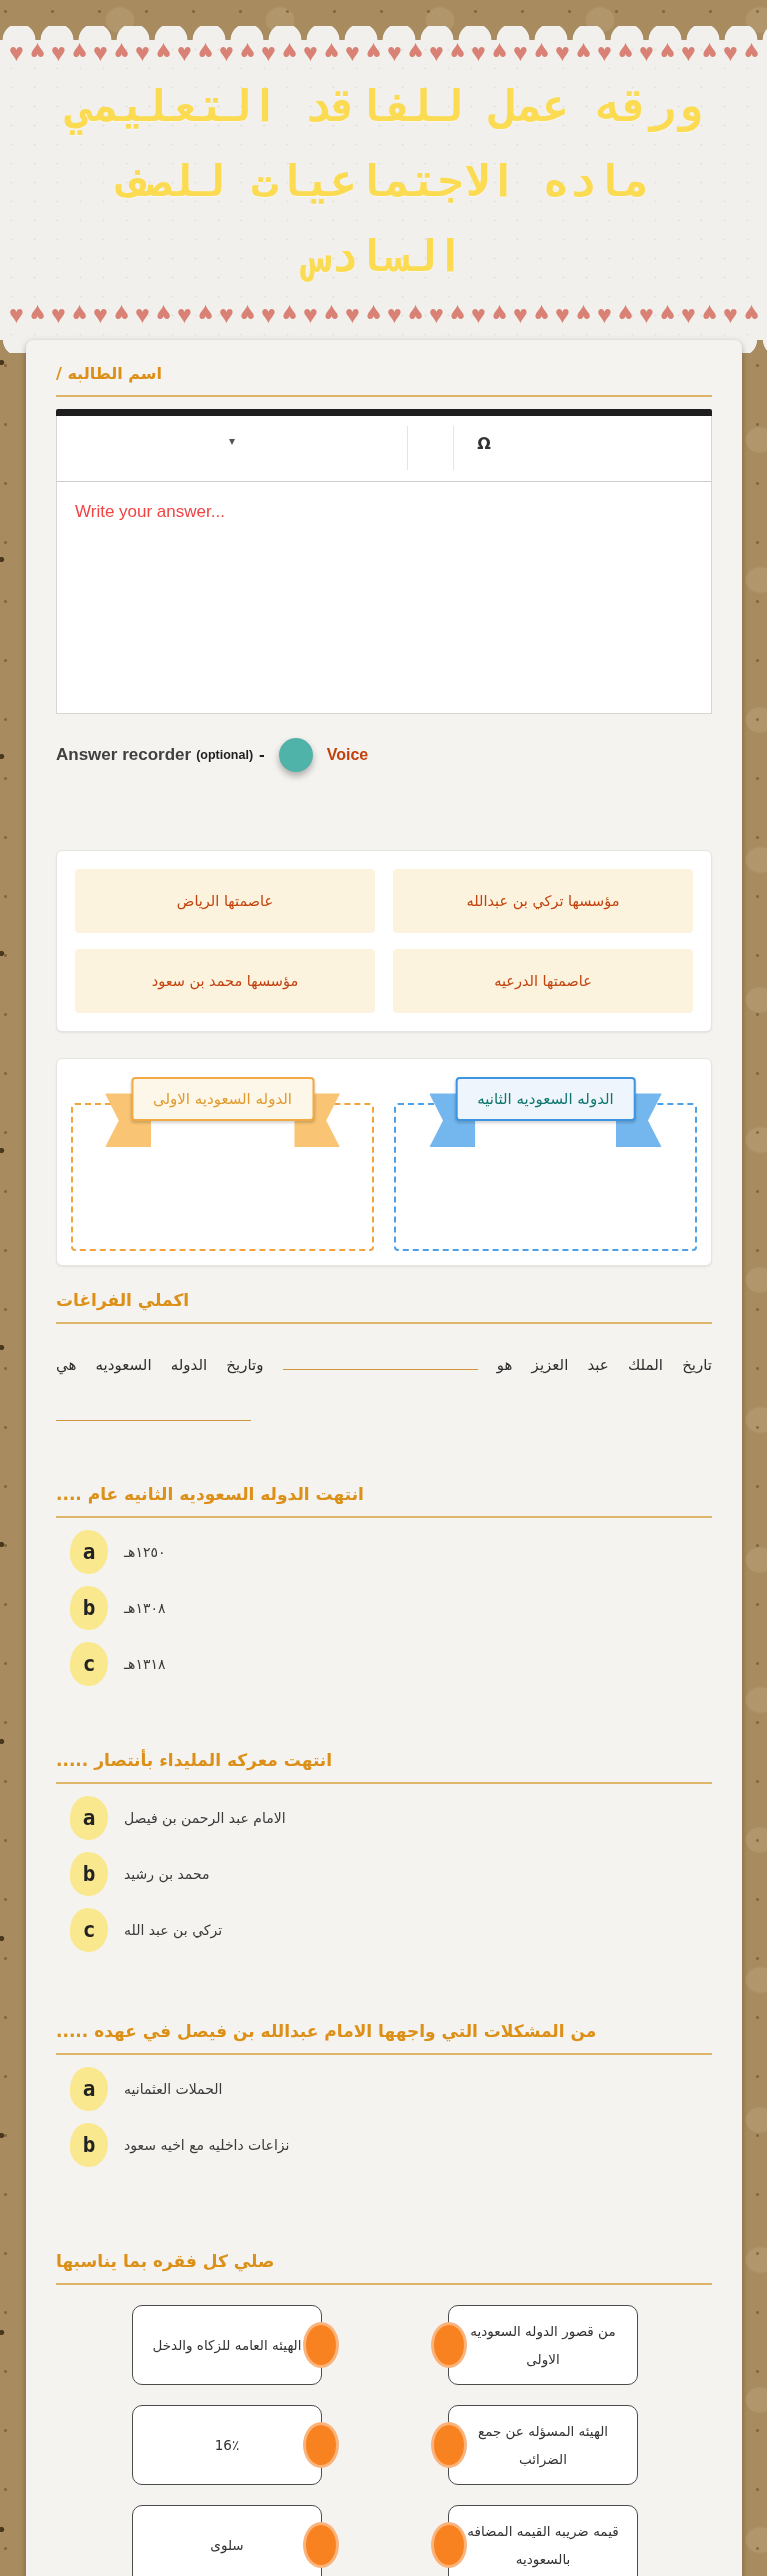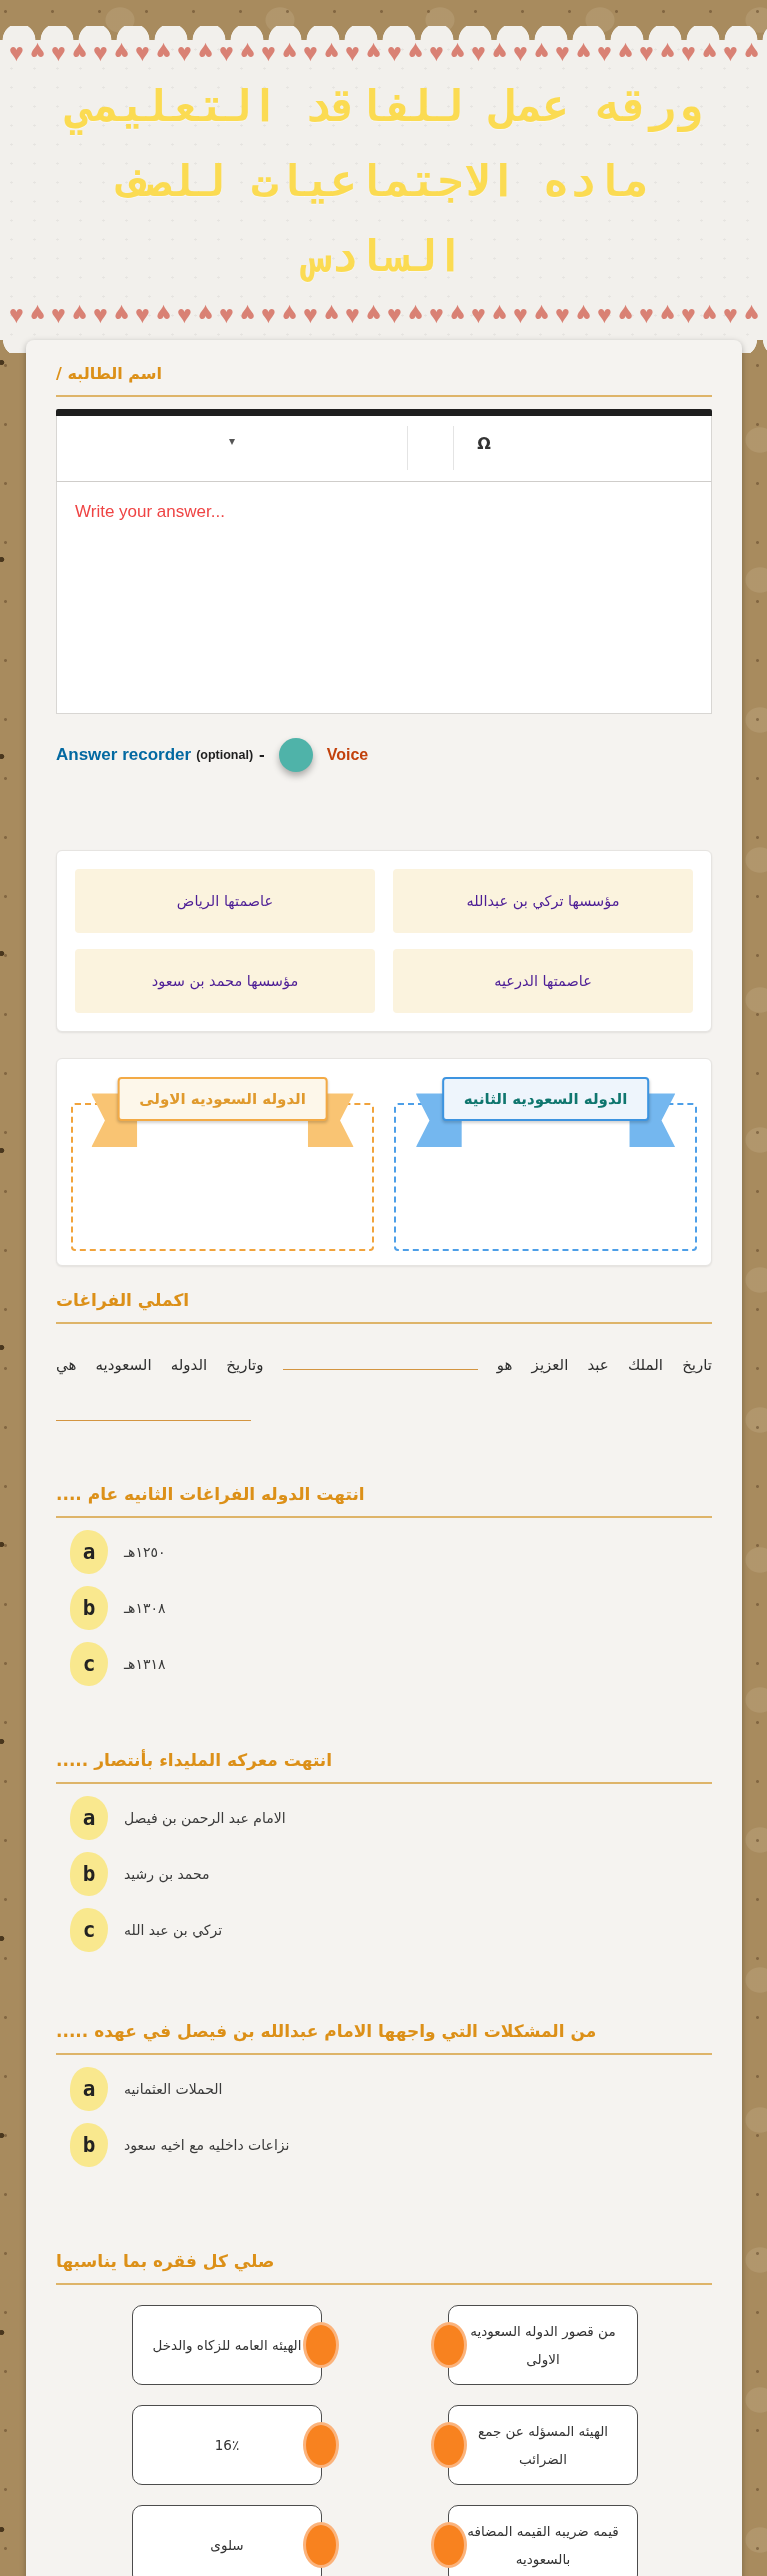--- a/index.html
+++ b/index.html
@@ -82,44 +82,44 @@
     color: #333; cursor: pointer; font-family: "DejaVu Sans", sans-serif;
   }
   .editor-area {
     height: 232px; background: #fff; border: 1px solid #d8d6d3; border-top: none;
     padding: 20px 18px; cursor: text;
   }
   .placeholder { color: #ef4444; font-size: 17px; }
 
   
   .recorder { margin-top: 24px; display: flex; align-items: center; }
-  .rec-title { font-weight: bold; font-size: 17px; color: #0369a1; }
+  .rec-title { font-weight: bold; font-size: 17px; color: #404040; }
   .rec-opt { font-weight: bold; font-size: 12.5px; color: #1f1f1f; margin-left: 5px; }
   .rec-dash { font-weight: bold; font-size: 17px; color: #1f1f1f; margin-left: 6px; }
   .voice-circle {
     width: 34px; height: 34px; border-radius: 50%; border: none; cursor: pointer;
     background: #4fb3a9; margin-left: 14px; box-shadow: 0 4px 7px rgba(0,0,0,.3);
   }
   .voice-text { font-weight: bold; font-size: 16px; color: #c2410c; margin-left: 14px; }
 
   
   .inner-card {
     background: #fff; border: 1px solid #e6e4e1; border-radius: 6px;
     box-shadow: 0 1px 2px rgba(0,0,0,.08);
   }
   .tiles-card { margin-top: 78px; padding: 18px; }
   .tiles-grid { display: grid; grid-template-columns: 1fr 1fr; gap: 16px 18px; }
   .tile {
     height: 64px; background: #fbf3de; border-radius: 4px; cursor: grab;
     display: flex; align-items: center; justify-content: center;
-    direction: rtl; font-size: 14.5px; color: #4c1d95;
-  }
-
-  
-  .sort-card { margin-top: 26px; padding: 12px 14px 14px; font-weight: bold; }
+    direction: rtl; font-size: 14.5px; color: #c2410c;
+  }
+
+  
+  .sort-card { margin-top: 26px; padding: 12px 14px 14px; }
   .zones { display: flex; gap: 20px; margin-top: 32px; }
   .zone { position: relative; flex: 1; height: 148px; border-radius: 4px; background: #fff; }
   .zone.z-orange { border: 2px dashed #f1a33c; }
   .zone.z-blue   { border: 2px dashed #4d9fe8; }
   .ribbon {
     position: absolute; top: -28px; left: 50%; transform: translateX(-50%);
     display: flex; align-items: flex-start; z-index: 2;
   }
   .rlabel {
     position: relative; z-index: 2; padding: 11px 20px; border-radius: 4px;
@@ -254,21 +254,21 @@
     <div class="q-divider"></div>
     <p class="fill-para">
       <span class="ar">تاريخ الملك عبد العزيز هو</span>
       <span class="blank"></span>
       <span class="ar">وتاريخ الدوله السعوديه هي</span>
       <span class="blank"></span>
     </p>
   </section>
 
   <section class="q-mcq1">
-    <h2 class="q-heading ar">انتهت الدوله الفراغات الثانيه عام ....</h2>
+    <h2 class="q-heading ar">انتهت الدوله السعوديه الثانيه عام ....</h2>
     <div class="q-divider"></div>
     <div class="opt">
       <span class="opt-circle">a</span>
       <span class="opt-text">١٢٥٠هـ</span>
     </div>
     <div class="opt">
       <span class="opt-circle">b</span>
       <span class="opt-text">١٣٠٨هـ</span>
     </div>
     <div class="opt">

